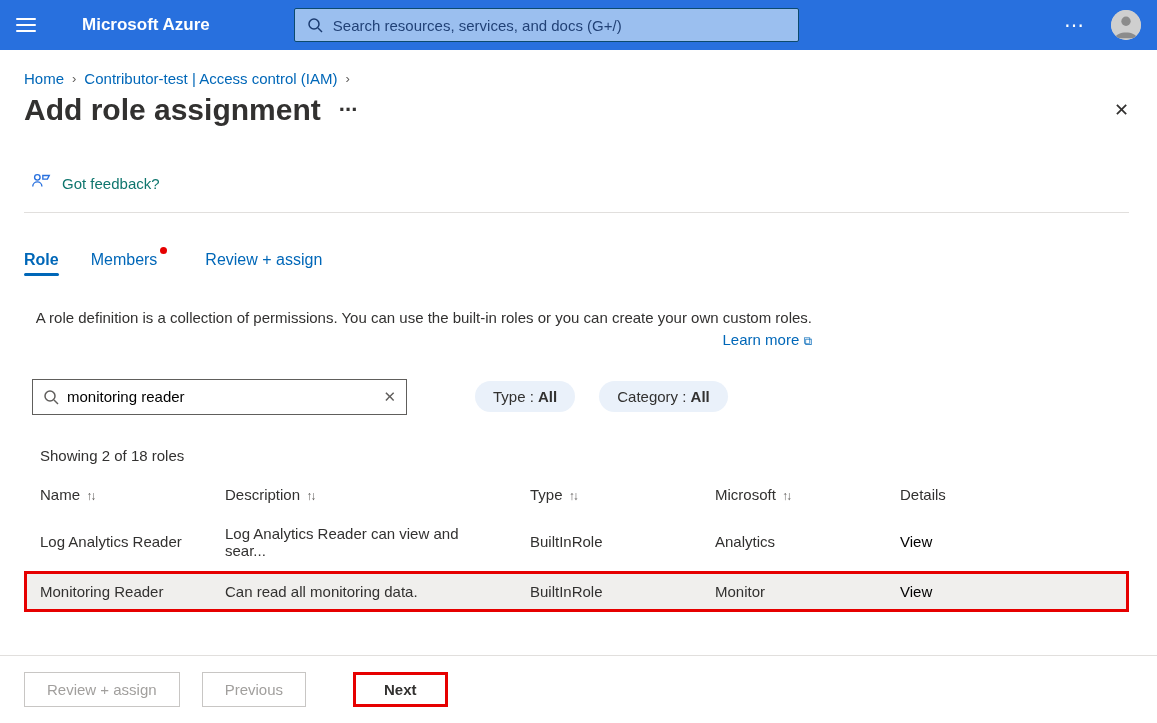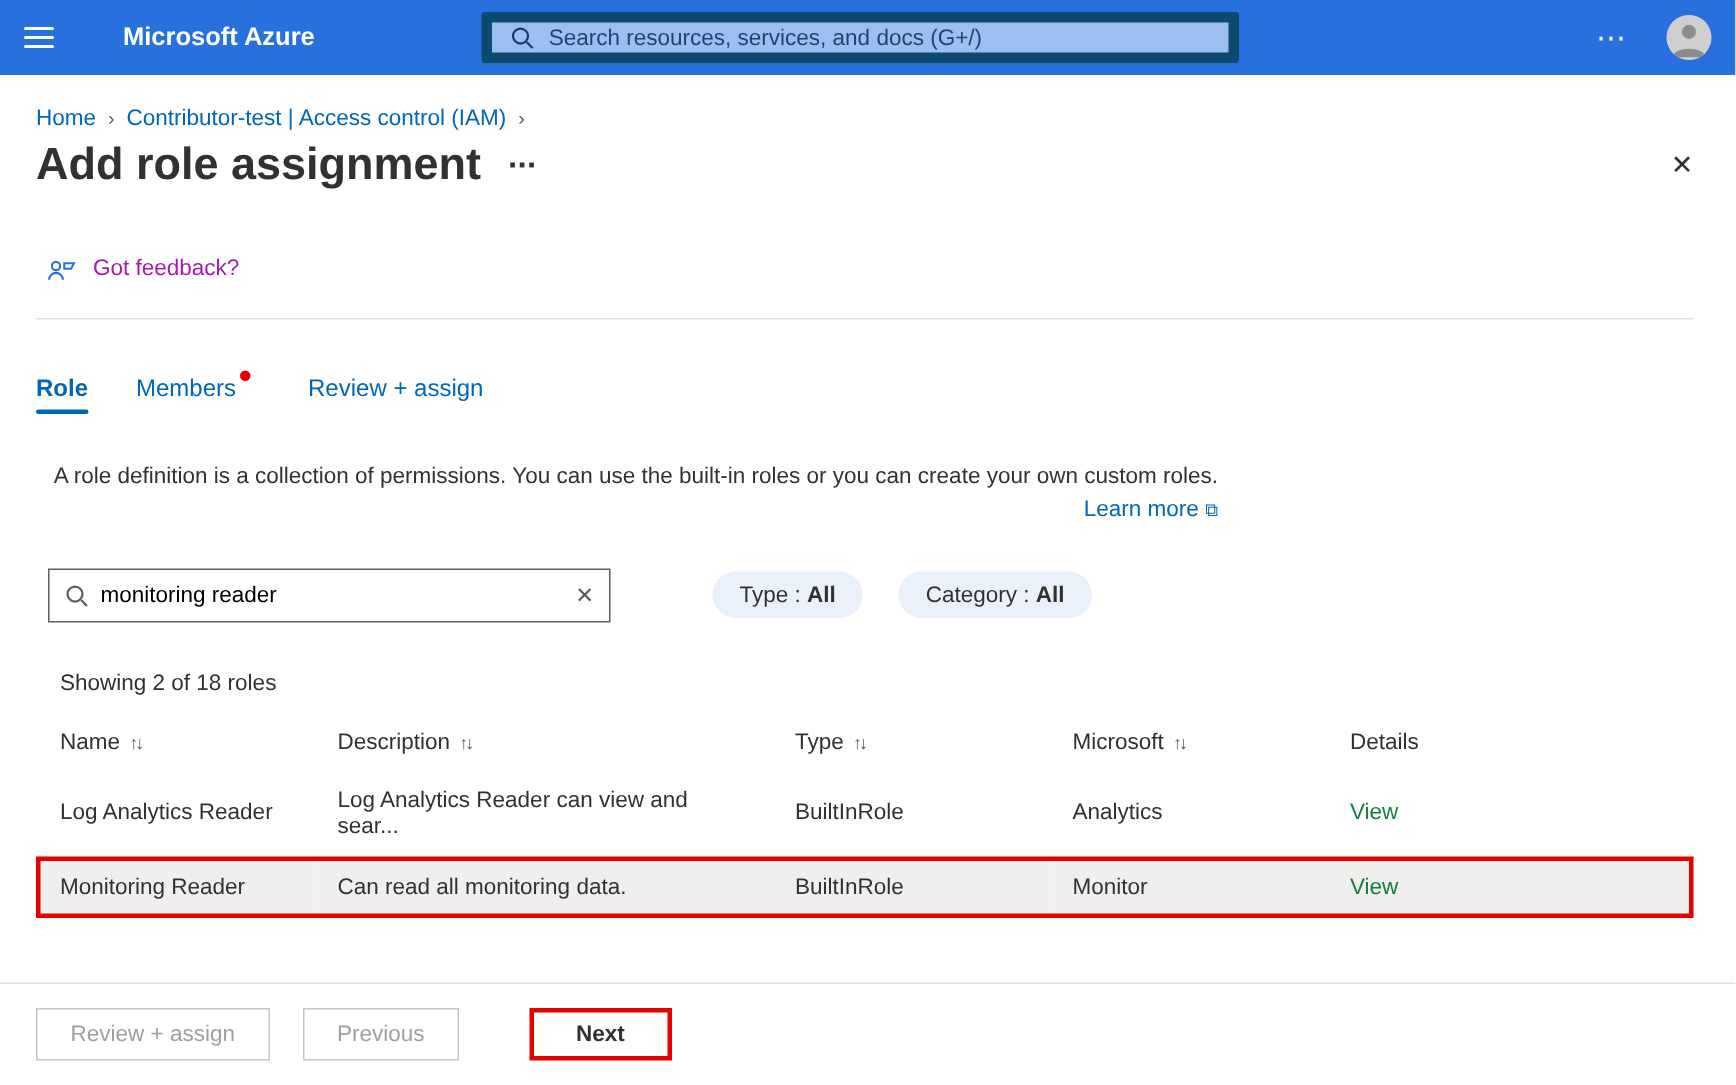--- a/index.html
+++ b/index.html
@@ -23,27 +23,27 @@
     gap: 16px;
     color: #fff;
   }
   .hamburger { width: 20px; height: 20px; display: flex; flex-direction: column; justify-content: center; gap: 4px; cursor: pointer; }
   .hamburger span { display: block; height: 2px; background: #fff; border-radius: 1px; }
   .brand { font-size: 17px; font-weight: 600; white-space: nowrap; margin-left: 30px; }
   .search-wrap {
     flex: 0 0 505px;
     height: 34px;
     background: #9bbfef;
-    border: 7px solid #0c4a6e;
+    border: 1px solid #0c4a6e;
     border-radius: 2px;
     display: flex;
     align-items: center;
     padding: 0 12px;
     gap: 10px;
-    margin-left: 95px;
+    margin-left: 68px;
   }
   .search-wrap input {
     flex: 1;
     background: transparent;
     border: none;
     outline: none;
     color: #1b1b1b;
     font-size: 15px;
   }
   .search-wrap input::placeholder { color: #1b3b70; opacity: 0.95; }
@@ -100,24 +100,24 @@
     overflow-y: auto;
     padding-right: 18px;
   }
   
   .main-region::-webkit-scrollbar { width: 14px; }
   .main-region::-webkit-scrollbar-track { background: #f0f0f0; }
   .main-region::-webkit-scrollbar-thumb { background: #c0c0c0; border: 3px solid #f0f0f0; border-radius: 7px;}
   
   .feedback {
     display: flex;
-    align-items: flex-start;
+    align-items: flex-end;
     gap: 10px;
     font-size: 15px;
-    color: #a21caf;
+    color: #0f766e;
     padding: 10px 0 20px 6px;
     cursor: pointer;
   }
   .feedback svg { width: 22px; height: 22px; }
   .hr { height: 1px; background: #e1dfdd; }
   
   .tabs {
     display: flex;
     gap: 32px;
     margin: 38px 8px 0 0;
@@ -203,21 +203,21 @@
     text-align: left;
     font-weight: 400;
     padding: 10px 16px;
     color: #323130;
   }
   table.roles th .sort-arrows { font-size: 12px; color: #605e5c; margin-left: 2px; letter-spacing: -2px;}
   table.roles td {
     padding: 12px 16px;
     vertical-align: middle;
   }
-  .view-link { color: #15803d; cursor: pointer; }
+  .view-link { color: #000000; cursor: pointer; }
   
   .hl-row {
     outline: 3px solid #e60000;
     outline-offset: -3px;
     background: #f0efed;
   }
   
   .footer {
     position: absolute;
     left: 0; right: 0; bottom: 0;

